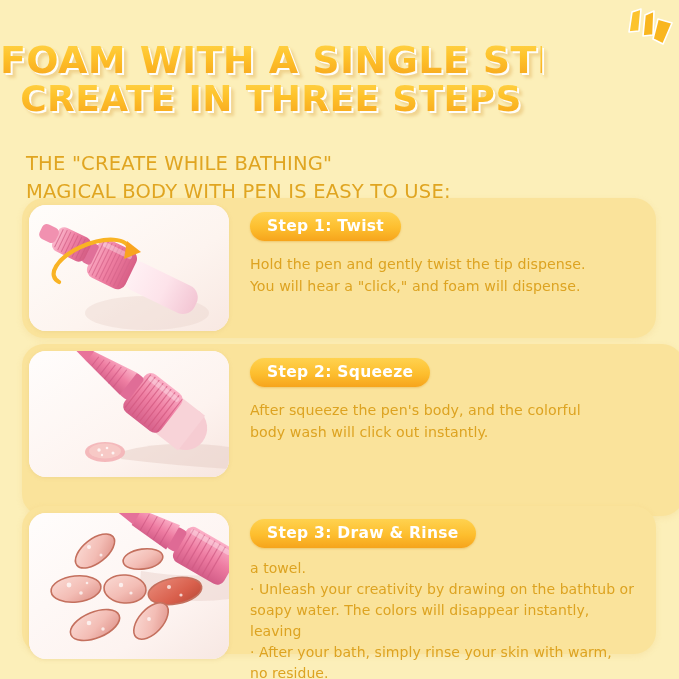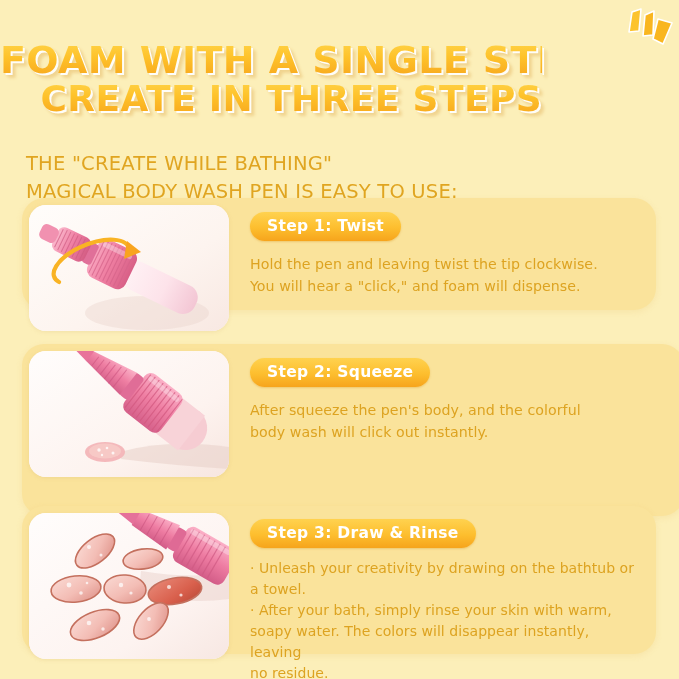--- a/index.html
+++ b/index.html
@@ -34,21 +34,21 @@
     height: 52px;
     pointer-events: none;
   }
 
   
   .headline {
     position: absolute;
     top: 42px;
     left: 0;
     width: 542px;
-    text-align: right;
+    text-align: center;
     line-height: 0.98;
   }
   .headline-line {
     display: block;
     font-family: "DejaVu Sans", sans-serif;
     font-weight: 700;
     font-size: 38px;
     letter-spacing: 0.4px;
     background: linear-gradient(180deg, #ffd246 0%, #fec22a 42%, #f7a61d 100%);
     -webkit-background-clip: text;
@@ -81,21 +81,21 @@
 
   
   .card {
     position: absolute;
     left: 22px;
     width: 634px;
     background: #fae39b;
     border-radius: 22px;
     box-shadow: 0 2px 6px rgba(223,180,80,0.16);
   }
-  #card-1 { top: 198px; height: 112px; }
+  #card-1 { top: 198px; height: 140px; }
   #card-2 { top: 344px; height: 172px; padding-left: 28px; }
   #card-3 { top: 506px; height: 148px; }
 
   .card-photo {
     position: absolute;
     left: 7px;
     top: 7px;
     width: 200px;
     border-radius: 17px;
     overflow: hidden;
@@ -157,21 +157,21 @@
     </svg>
   </div>
 
   <div class="headline">
     <span class="headline-line l1">FOAM WITH A SINGLE STROKE</span>
     <span class="headline-line l2">CREATE IN THREE STEPS</span>
   </div>
 
   <div class="subhead">
     <span>THE "CREATE WHILE BATHING"</span>
-    <span>MAGICAL BODY WASH PEN IS EASY TO USE:</span>
+    <span>MAGICAL BODY WITH PEN IS EASY TO USE:</span>
   </div>
 
   <div class="card" id="card-1">
     <div class="card-photo">
       <svg viewBox="0 0 200 126" xmlns="http://www.w3.org/2000/svg">
         <defs>
           <linearGradient id="p1bg" x1="0" y1="0" x2="1" y2="1">
             <stop offset="0%" stop-color="#fffdfb"></stop>
             <stop offset="60%" stop-color="#fdf4ef"></stop>
             <stop offset="100%" stop-color="#f8e8e2"></stop>
@@ -233,21 +233,21 @@
 
         <g fill="none" stroke="#f9b324" stroke-width="4.2" stroke-linecap="round">
           <path d="M30 77 A40 18 -22 1 1 100 45"></path>
         </g>
         <path d="M98 36 L112 47 L95 54 Z" fill="#f9a41e"></path>
       </svg>
     </div>
     <div class="card-body">
       <div class="step-badge">Step 1:  Twist</div>
       <div class="step-desc">
-        <p>Hold the pen and leaving twist the tip clockwise.</p>
+        <p>Hold the pen and gently twist the tip dispense.</p>
         <p>You will hear a "click," and foam will dispense.</p>
       </div>
     </div>
   </div>
 
   <div class="card" id="card-2">
     <div class="card-photo">
       <svg viewBox="0 0 200 126" xmlns="http://www.w3.org/2000/svg">
         <defs>
           <linearGradient id="p2bg" x1="0" y1="0" x2="1" y2="1">
@@ -404,22 +404,22 @@
             <line x1="134" y1="16" x2="134" y2="41"></line>
           </g>
           <path d="M82 24 L101 21 L101 37 L82 34 Z" fill="#e5719a"></path>
           <rect x="154" y="11" width="46" height="5" rx="2.5" fill="#ffffff" opacity="0.3"></rect>
         </g>
       </svg>
     </div>
     <div class="card-body">
       <div class="step-badge">Step 3:  Draw &amp; Rinse</div>
       <div class="step-desc">
+        <p>a towel.</p>
         <p>· Unleash your creativity by drawing on the bathtub or</p>
-        <p>a towel.</p>
+        <p>soapy water. The colors will disappear instantly, leaving</p>
         <p>· After your bath, simply rinse your skin with warm,</p>
-        <p>soapy water. The colors will disappear instantly, leaving</p>
         <p>no residue.</p>
       </div>
     </div>
   </div>
 
 </div>
 
 </body></html>

